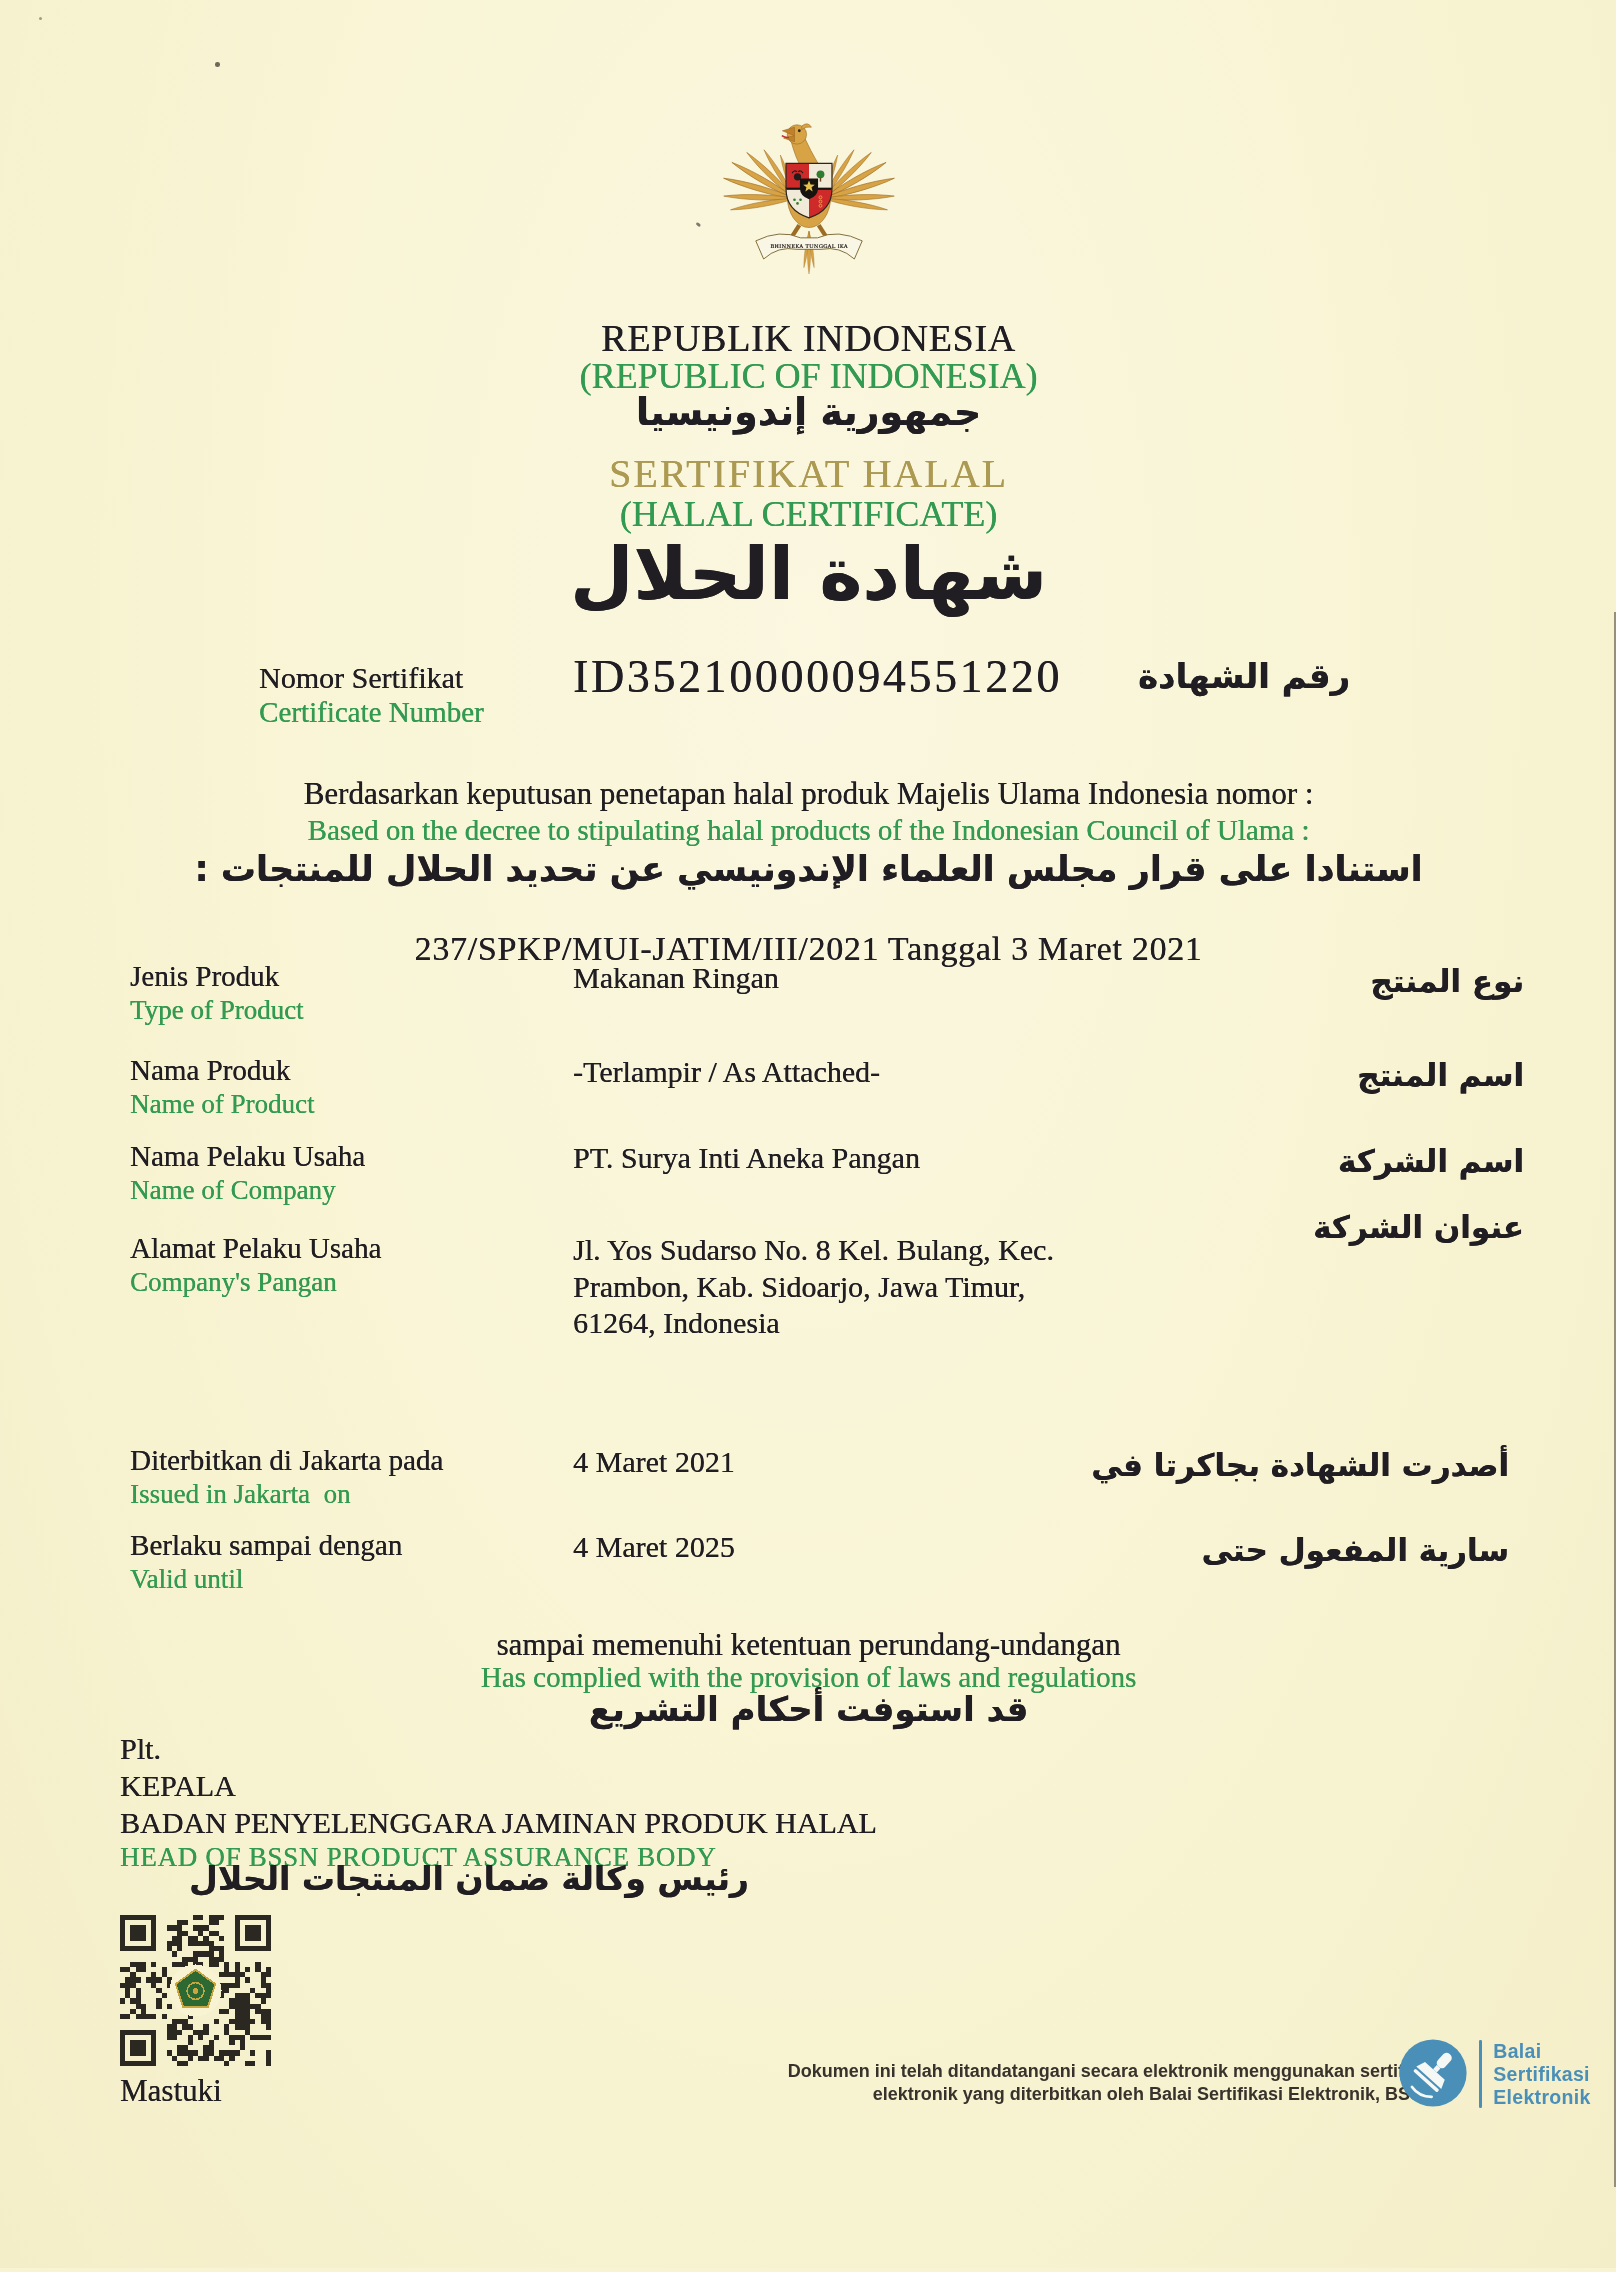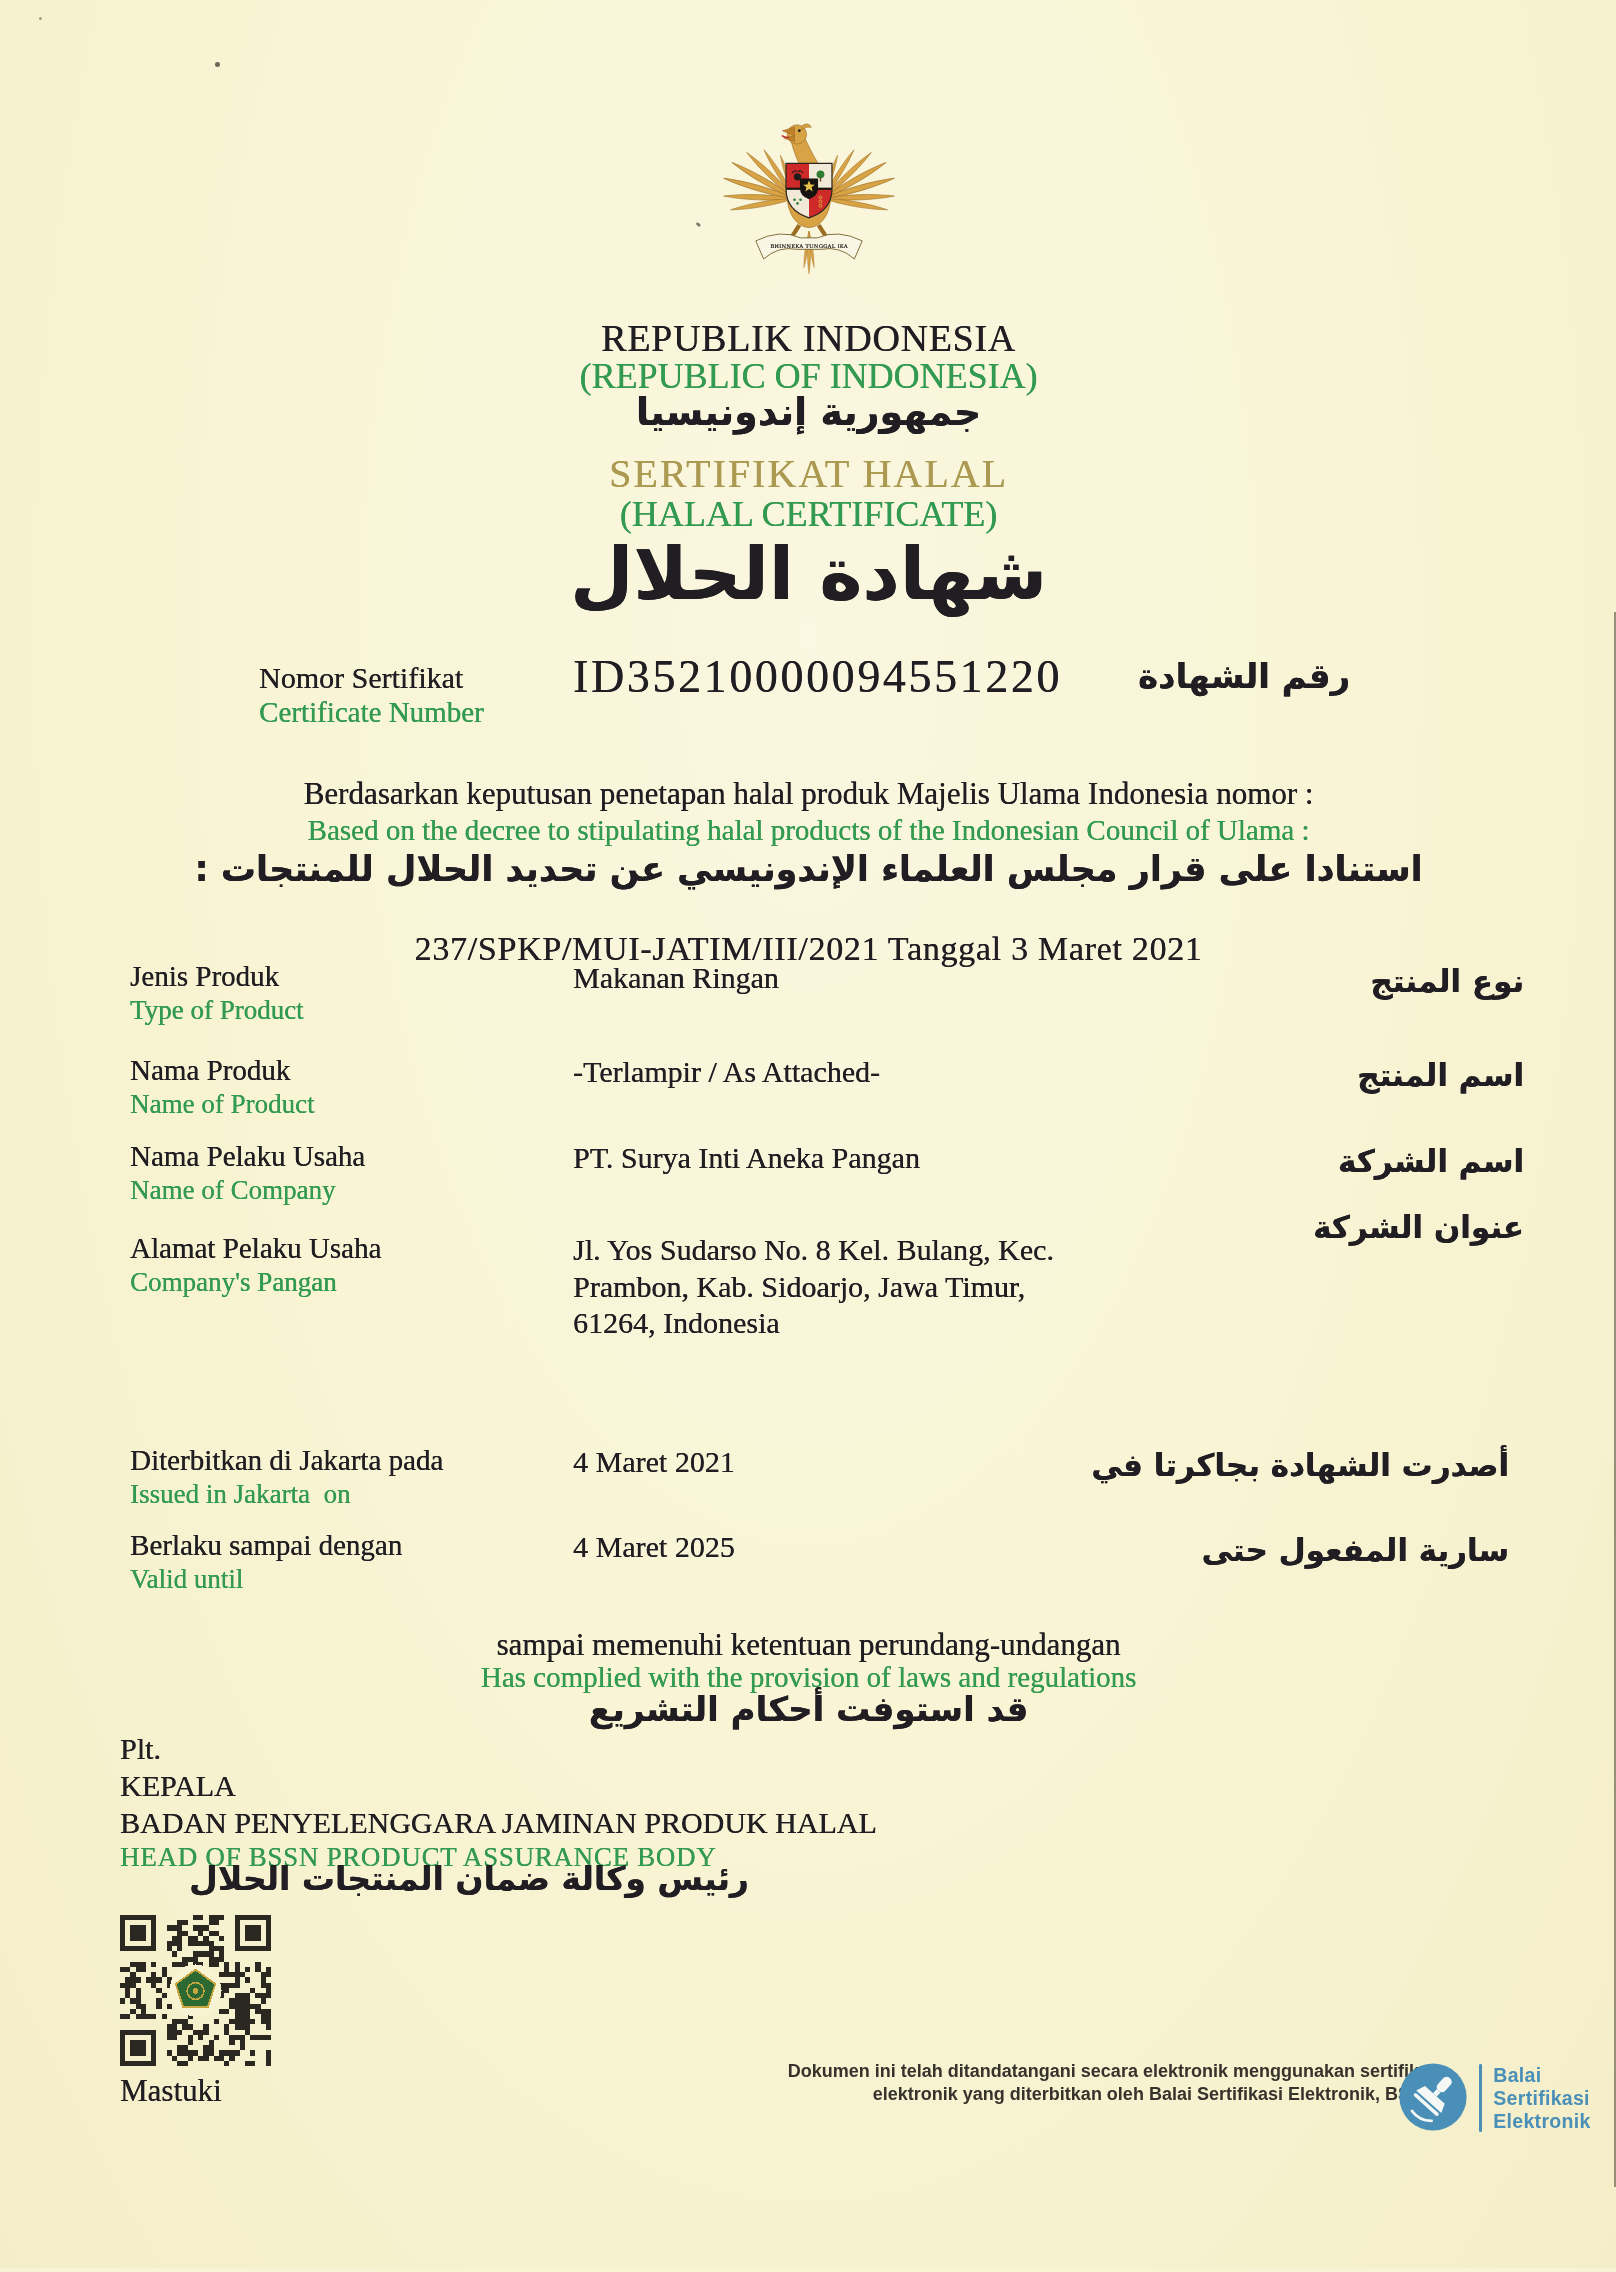--- a/index.html
+++ b/index.html
@@ -38,21 +38,21 @@
   .sig{position:absolute;left:120px;top:1732px;font-size:30px;line-height:1.1;}
   .sig .line{margin-bottom:3.9px;}
   .sig .en{font-size:27px;letter-spacing:0.7px;}
   .sigar{position:absolute;left:189px;top:1859px;font-size:33px;}
   .qrbox{position:absolute;left:120px;top:1915px;width:151px;height:151px;}
   .qrbox svg{width:100%;height:100%;}
   .signer{position:absolute;left:120px;top:2073px;font-size:31px;}
   .disc{position:absolute;right:182px;top:2060px;text-align:right;
         font-family:"Liberation Sans",sans-serif;font-size:18px;line-height:23.4px;
         color:#37322c;text-shadow:none;font-weight:bold;}
-  .bse{position:absolute;left:1398px;top:2038px;display:flex;align-items:center;gap:11px;text-shadow:none;margin-top:24px;}
+  .bse{position:absolute;left:1398px;top:2038px;display:flex;align-items:center;gap:11px;text-shadow:none;}
   .bse-bar{width:3.3px;height:68px;background:var(--blue,#4a8fb7);border-radius:1.3px;}
   .bse-text{font-family:"Liberation Sans",sans-serif;font-weight:bold;font-size:19.5px;
             line-height:23px;color:var(--blue,#4a8fb7);letter-spacing:0.3px;}
   .edge{position:absolute;right:0;top:612px;width:3.3px;height:1575px;background:rgba(70,64,52,0.55);}
   .speck{position:absolute;background:#4a463c;border-radius:50%;}
 </style>
 </head>
 <body>
 
 <div class="page">

